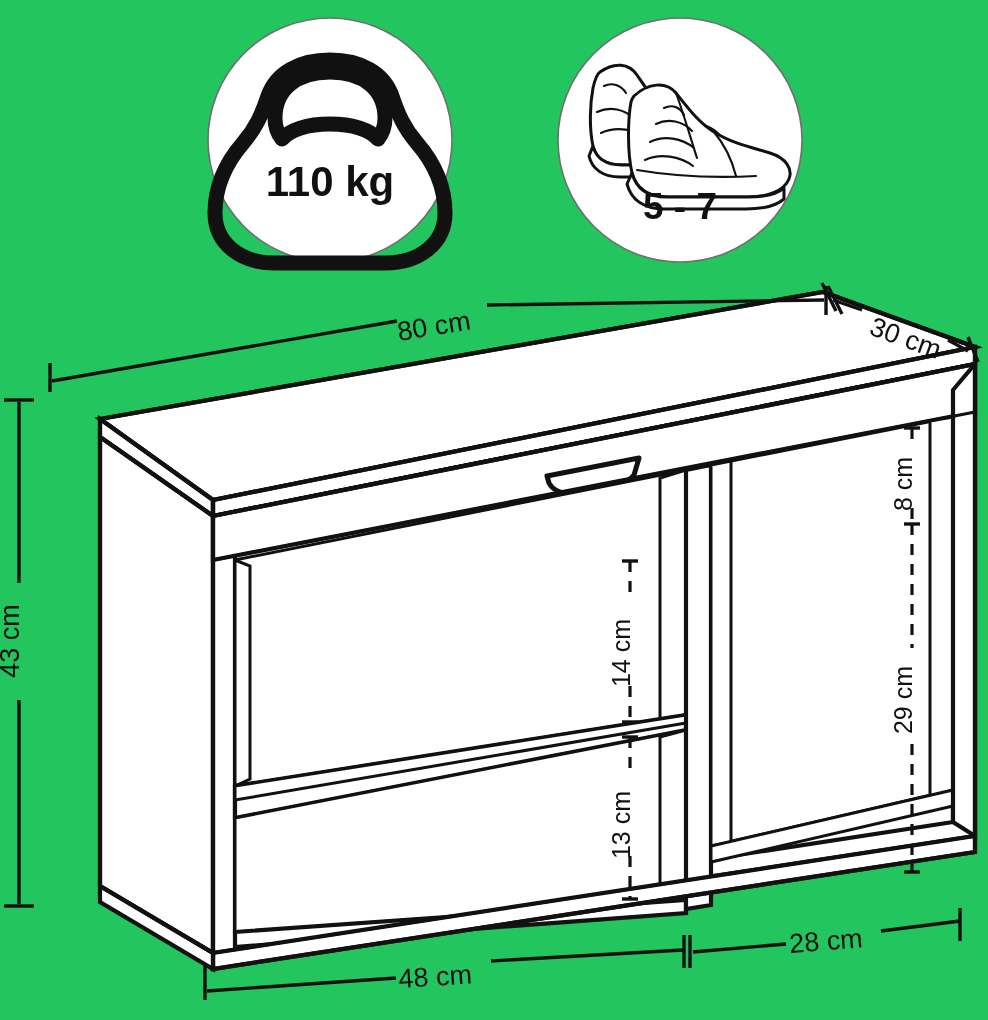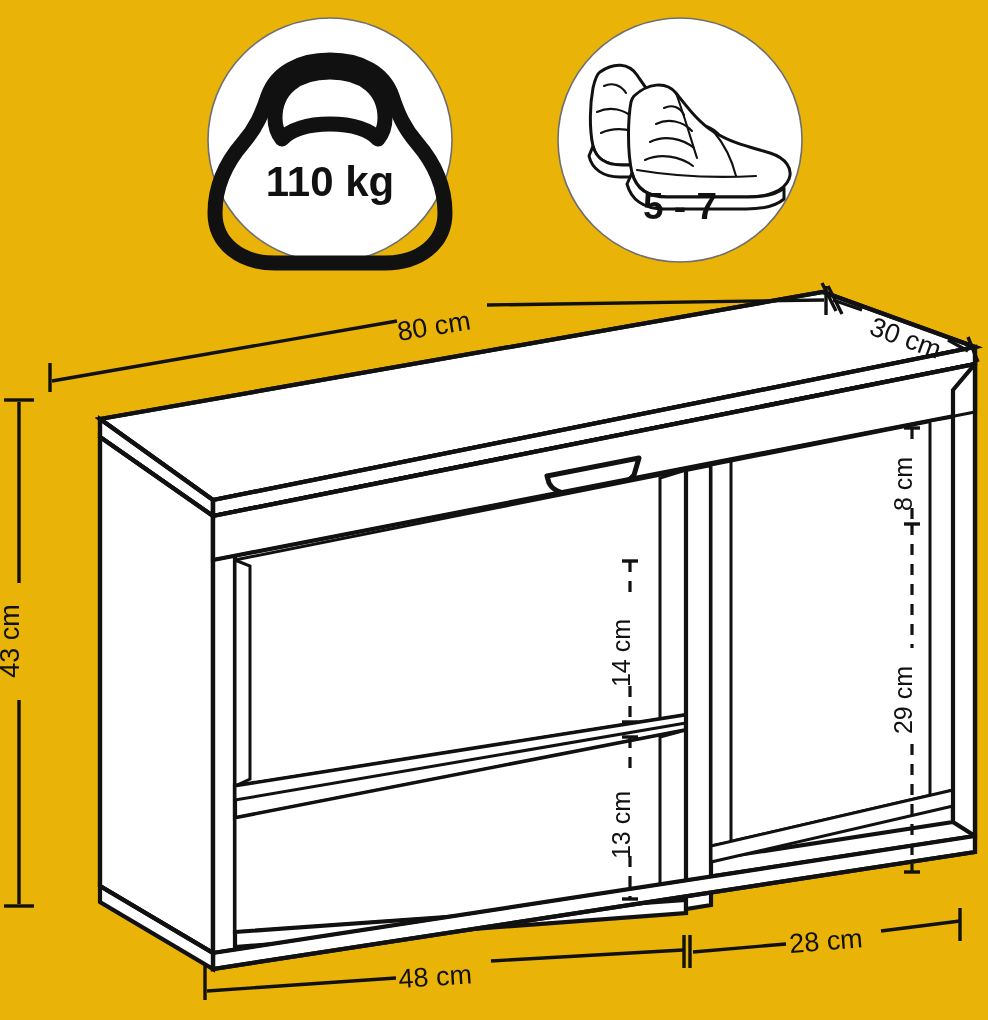--- a/index.html
+++ b/index.html
@@ -12,21 +12,21 @@
     width: 988px;
     height: 1020px;
     overflow: hidden;
     font-family: "Liberation Sans", sans-serif;
     color: #111111;
   }
   #root {
     position: relative;
     width: 988px;
     height: 1020px;
-    background: #eab308;
+    background: #22c55e;
   }
   svg.stage {
     position: absolute;
     left: 0;
     top: 0;
     width: 988px;
     height: 1020px;
     display: block;
   }
   

